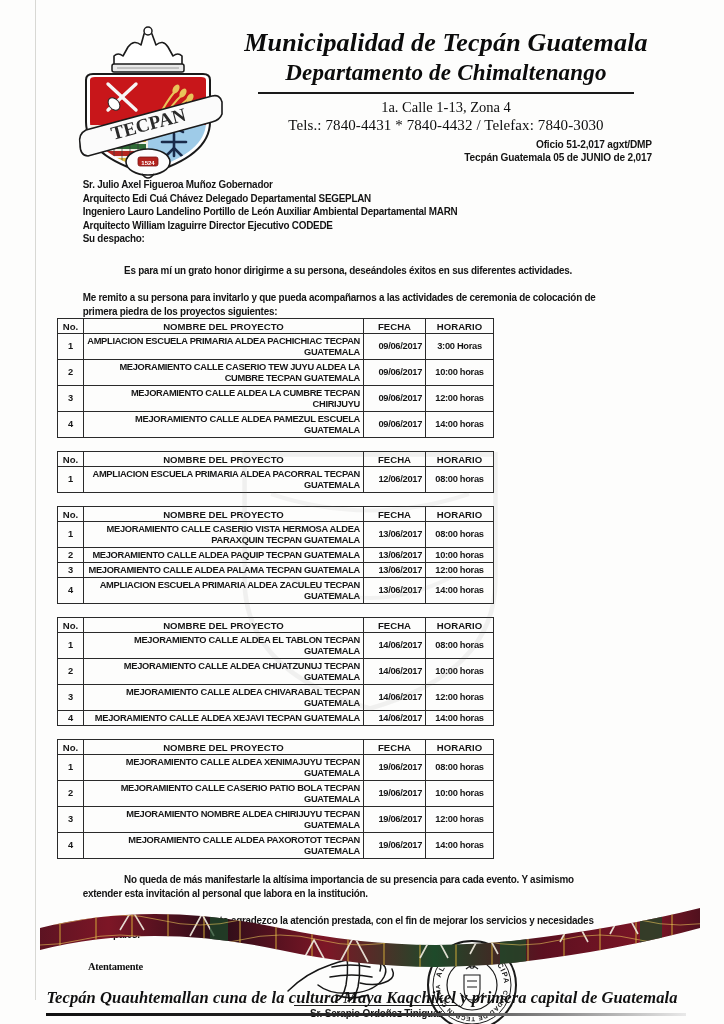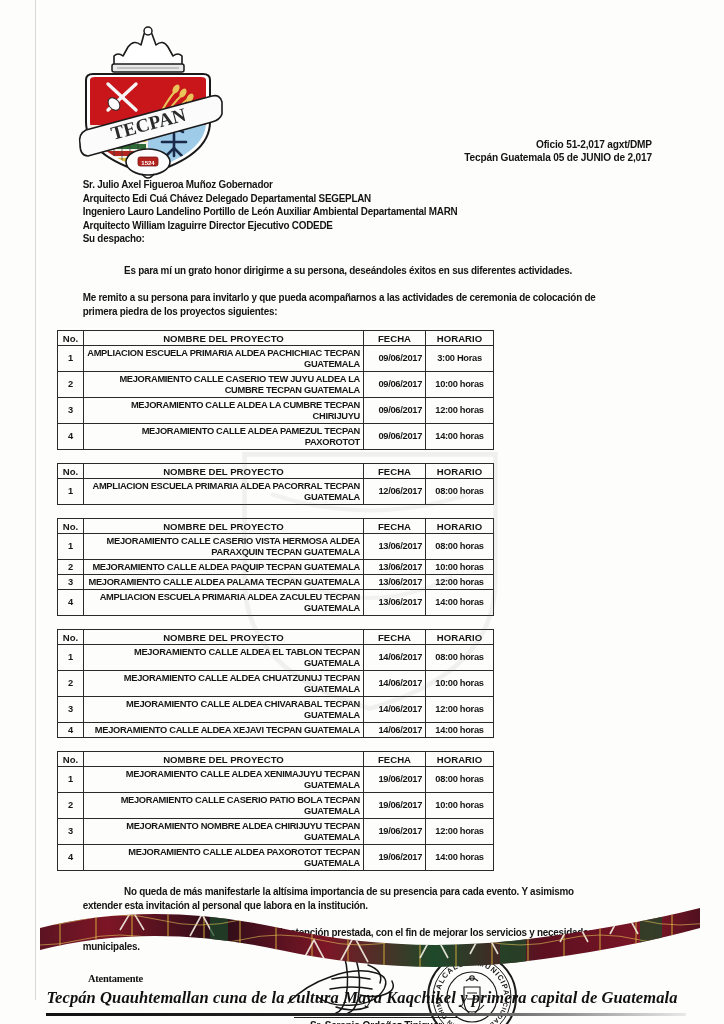--- a/index.html
+++ b/index.html
@@ -91,21 +91,20 @@
     transform-origin:left center;
   }
   .recipients{margin-top:6px;}
   .recipients div{white-space:nowrap;}
   .para{margin-top:14px;}
   .para.indent{text-indent:44px;}
   .para-salutation{margin-top:18px;text-indent:44px;}
 
   
   .tables{
-    margin-top:12px;
     padding-left:57px;
     padding-right:8px;
   }
   table.proj{
     border-collapse:collapse;
     width:436px;
     margin-bottom:13px;
     table-layout:fixed;
     background:transparent;
   }
@@ -259,20 +258,27 @@
 
       <path d="M18 122 Q16 112 24 108 L150 74 Q158 72 160 80 L160 92 Q158 98 150 100 L26 134 Q18 134 18 122 Z" fill="#fbfbfb" stroke="#1a1a1a" stroke-width="1.6"></path>
       <text x="88" y="108" font-family="Liberation Serif, serif" font-size="19" font-weight="700" fill="#2a2a2a" text-anchor="middle" transform="rotate(-15 88 108)">TECPAN</text>
 
       <ellipse cx="86" cy="140" rx="22" ry="13" fill="#fdfdfd" stroke="#1a1a1a" stroke-width="1.6"></ellipse>
       <rect x="76" y="135" width="20" height="9" rx="2" fill="#b4241f" stroke="#7a1414" stroke-width=".8"></rect>
       <text x="86" y="142.5" font-family="Liberation Sans, sans-serif" font-size="6" font-weight="700" fill="#ffffff" text-anchor="middle">1524</text>
       <path d="M80 152 Q86 160 92 152" fill="none" stroke="#1a1a1a" stroke-width="1.4"></path>
     </svg>
 
+    <div class="header-text">
+      <div class="muni-line1">Municipalidad de Tecpán Guatemala</div>
+      <div class="muni-line2">Departamento de Chimaltenango</div>
+      <div class="rule"></div>
+      <div class="addr">1a. Calle 1-13, Zona 4</div>
+      <div class="tels">Tels.: 7840-4431 * 7840-4432 / Telefax: 7840-3030</div>
+    </div>
 
     <div class="oficio-block">
       <div>Oficio 51-2,017 agxt/DMP</div>
       <div>Tecpán Guatemala 05 de JUNIO de 2,017</div>
     </div>
   </div>
 
   <div class="doc-body condensed">
 
     <div class="recipients">
@@ -319,21 +325,21 @@
           <td class="hora">10:00 horas</td>
         </tr>
         <tr>
           <td class="no">3</td>
           <td class="name">MEJORAMIENTO CALLE ALDEA LA CUMBRE TECPAN CHIRIJUYU</td>
           <td class="fecha">09/06/2017</td>
           <td class="hora">12:00 horas</td>
         </tr>
         <tr>
           <td class="no">4</td>
-          <td class="name">MEJORAMIENTO CALLE ALDEA PAMEZUL TECPAN PAXOROTOT</td>
+          <td class="name">MEJORAMIENTO CALLE ALDEA PAMEZUL ESCUELA GUATEMALA</td>
           <td class="fecha">09/06/2017</td>
           <td class="hora">14:00 horas</td>
         </tr>
       </tbody>
     </table>
 
     <table class="proj">
       <colgroup>
           <col class="c-no">
           <col class="c-name">

